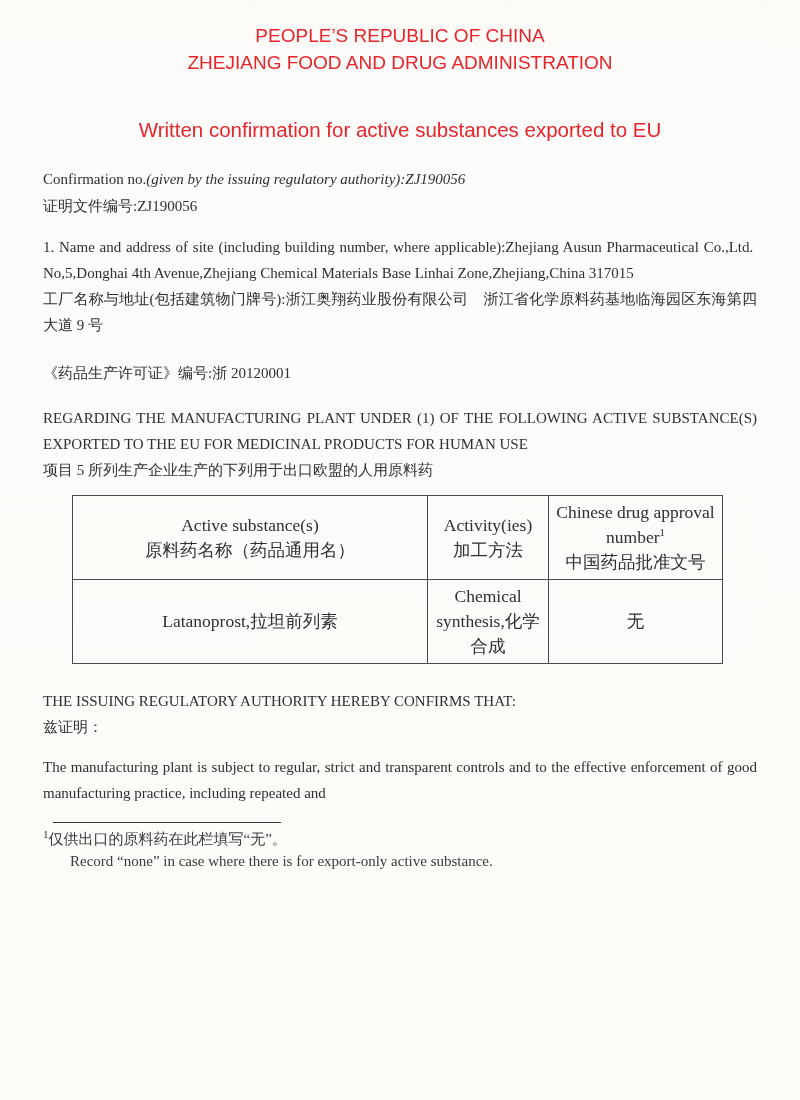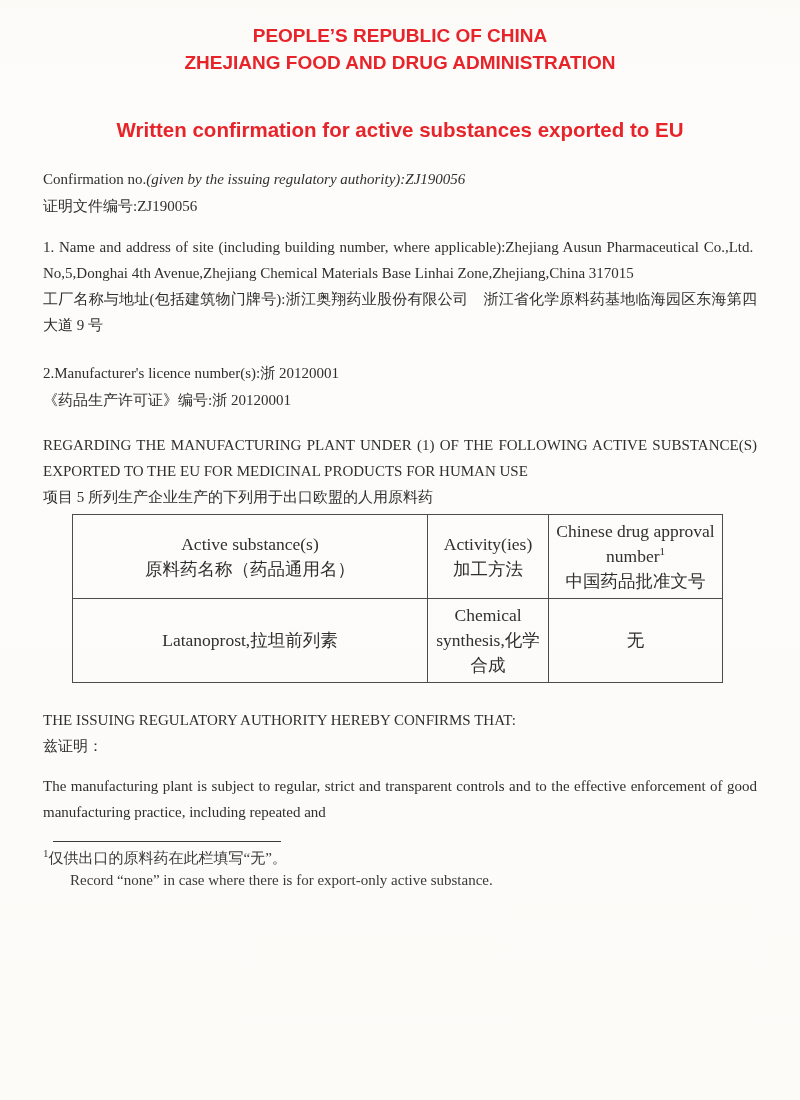--- a/index.html
+++ b/index.html
@@ -12,38 +12,38 @@
     font-family:"Liberation Serif","DejaVu Serif",serif;
     color:#2f2f2f;
     overflow:hidden;
     box-sizing:border-box;
     padding:22px 43px 0 43px;
   }
   
   .cn-title { text-align:center; font-weight:bold; }
   .cn-title .tl { font-size:28px; line-height:40px; letter-spacing:3px; }
   .cn-title .tl3 { font-size:31px; line-height:42px; letter-spacing:3px; }
-  .en-title { text-align:center; font-weight:bold;
+  .en-title { text-align:center; font-weight:normal;
               font-family:"Liberation Sans","DejaVu Sans",sans-serif; }
   .en-title .el { font-size:19px; line-height:27px; }
   .en-title .el3 { font-size:20.5px; line-height:28px;margin-top:40px; }
   
   .block { font-size:15px; line-height:26px; }
   .just { text-align:justify; text-justify:inter-word; }
   .conf-block { margin-top:22px; line-height:27px; }
   .sec1 { margin-top:14px; }
   .sec2 { margin-top:22px; line-height:27px; }
   .regarding { margin-top:18px; }
   .confirms { margin-top:24px; }
   .closing { margin-top:14px; }
   .it { font-style:italic; }
   
   .doc-table {
     border-collapse:collapse;
-    margin:4px 0 0 29px;
+    margin:12px 0 0 29px;
     table-layout:fixed;
     width:650px;
   }
   .doc-table td, .doc-table th {
     border:1.6px solid #4c4c4c;
     font-weight:normal;
     text-align:center;
     vertical-align:middle;
     font-size:17.5px;
     line-height:25px;
@@ -79,21 +79,20 @@
     <div><span>Confirmation no.</span><span class="it">(given by the issuing regulatory authority):ZJ190056</span></div>
     <div>证明文件编号:ZJ190056</div>
   </div>
 
   <div class="block sec1">
     <div class="just">1. Name and address of site (including building number, where applicable):Zhejiang Ausun Pharmaceutical Co.,Ltd.&nbsp; No,5,Donghai 4th Avenue,Zhejiang Chemical Materials Base Linhai Zone,Zhejiang,China 317015</div>
     <div class="just">工厂名称与地址(包括建筑物门牌号):浙江奥翔药业股份有限公司　浙江省化学原料药基地临海园区东海第四大道 9 号</div>
   </div>
 
   <div class="block sec2">
-    <div>2.Manufacturer's licence number(s):浙 20120001</div>
     <div>《药品生产许可证》编号:浙 20120001</div>
   </div>
 
   <div class="block regarding">
     <div class="just">REGARDING THE MANUFACTURING PLANT UNDER (1) OF THE FOLLOWING ACTIVE SUBSTANCE(S) EXPORTED TO THE EU FOR MEDICINAL PRODUCTS FOR HUMAN USE</div>
     <div>项目 5 所列生产企业生产的下列用于出口欧盟的人用原料药</div>
   </div>
 
   <table class="doc-table">
     <colgroup>

